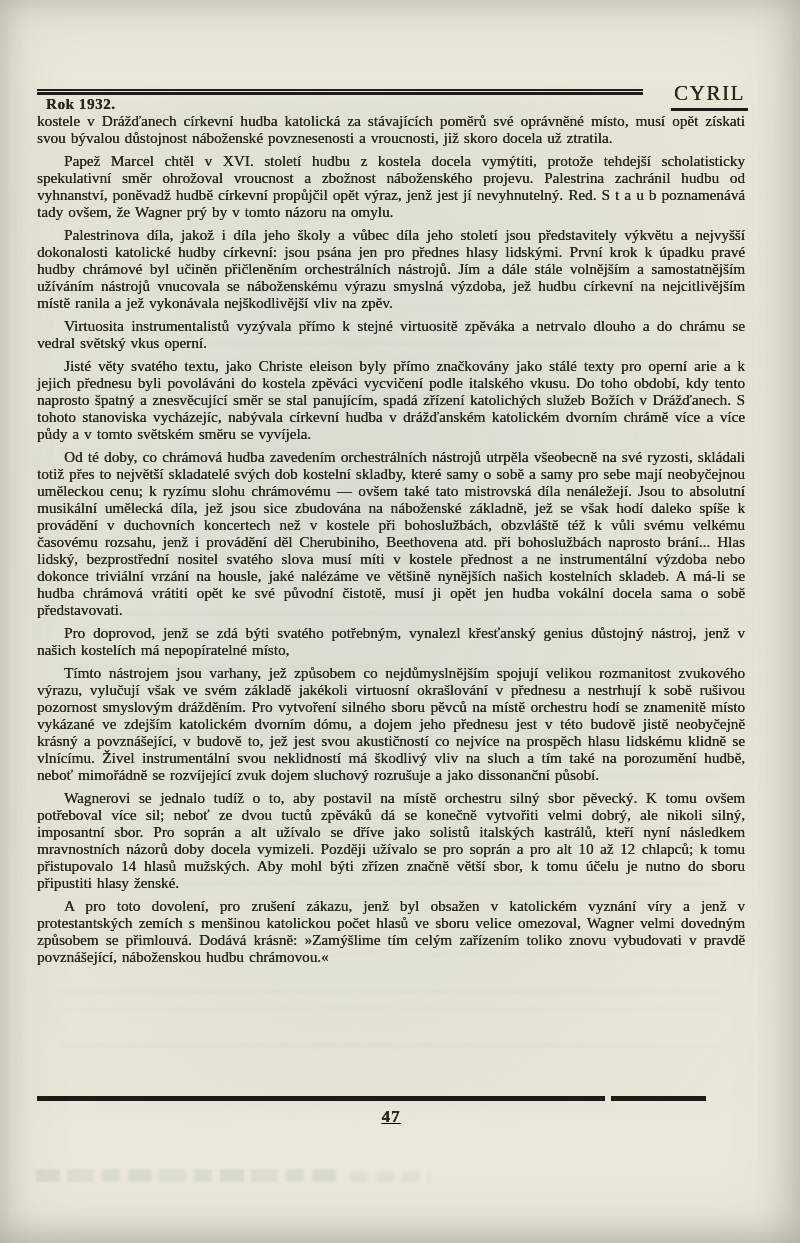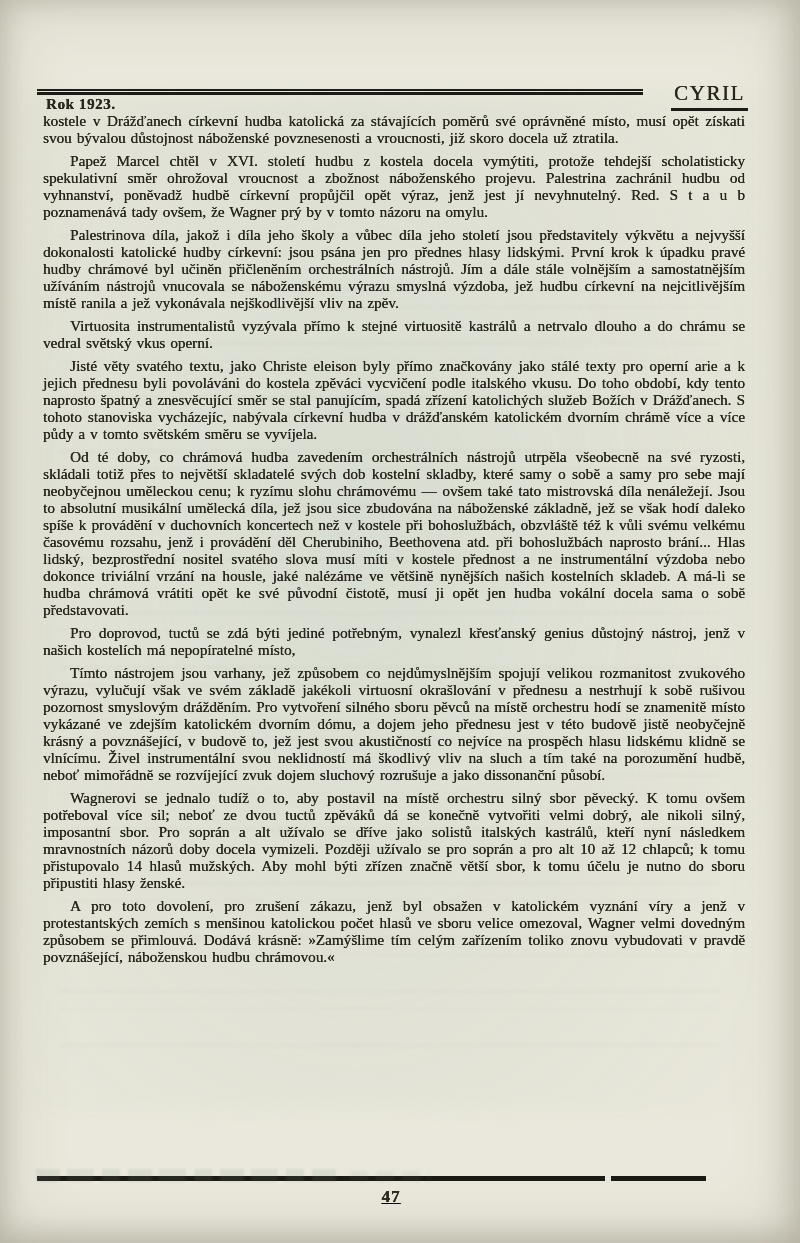--- a/index.html
+++ b/index.html
@@ -56,23 +56,23 @@
     font-size:21px;font-weight:normal;letter-spacing:1.6px;color:var(--ink);
     border-bottom:3.5px solid var(--rule);padding:0 3px 2px 3px;
     text-shadow:.3px 0 0 currentColor;
   }
   .article{
     position:absolute;left:37px;top:112px;width:708px;
     color:var(--ink);font-size:15.2px;line-height:17px;
     text-align:justify;word-spacing:1.2px;
     text-shadow:.22px 0 0 currentColor;
   }
-  .article p{margin:0 0 6px 6px;}
+  .article p{margin:0 0 6px 0;}
   .article p.indent{text-indent:27px;}
-  .footer{position:absolute;left:37px;top:1176px;width:708px;text-decoration:underline;}
+  .footer{position:absolute;left:37px;top:1096px;width:708px;text-decoration:underline;}
   .footer-rule{
     height:4.5px;width:708px;
     background:linear-gradient(90deg,
       var(--rule) 0 568px, transparent 568px 574px,
       var(--rule) 574px 669px, transparent 669px 100%);
   }
   .pagenum{
     margin-top:6px;width:708px;text-align:center;
     font-weight:bold;font-size:17px;letter-spacing:1px;color:var(--ink);
     text-shadow:.3px 0 0 currentColor;
@@ -94,32 +94,32 @@
 </style>
 </head>
 <body>
 
 <div class="scan">
   <div class="col-tint"></div>
   <div class="bleed"></div>
 
   <div class="header">
     <div class="rule-top"></div>
-    <div class="rok">Rok 1923.</div>
+    <div class="rok">Rok 1932.</div>
     <div class="cyril">CYRIL</div>
   </div>
 
   <div class="article">
       <p class="">kostele v Drážďanech církevní hudba katolická za stávajících poměrů své oprávněné místo, musí opět získati svou bývalou důstojnost náboženské povznesenosti a vroucnosti, již skoro docela už ztratila.</p>
       <p class="indent">Papež Marcel chtěl v XVI. století hudbu z kostela docela vymýtiti, protože tehdejší scholatisticky spekulativní směr ohrožoval vroucnost a zbožnost náboženského projevu. Palestrina zachránil hudbu od vyhnanství, poněvadž hudbě církevní propůjčil opět výraz, jenž jest jí nevyhnutelný. Red. S t a u b poznamenává tady ovšem, že Wagner prý by v tomto názoru na omylu.</p>
       <p class="indent">Palestrinova díla, jakož i díla jeho školy a vůbec díla jeho století jsou představitely výkvětu a nejvyšší dokonalosti katolické hudby církevní: jsou psána jen pro přednes hlasy lidskými. První krok k úpadku pravé hudby chrámové byl učiněn přičleněním orchestrálních nástrojů. Jím a dále stále volnějším a samostatnějším užíváním nástrojů vnucovala se náboženskému výrazu smyslná výzdoba, jež hudbu církevní na nejcitlivějším místě ranila a jež vykonávala nejškodlivější vliv na zpěv.</p>
-      <p class="indent">Virtuosita instrumentalistů vyzývala přímo k stejné virtuositě kastrálů a netrvalo dlouho a do chrámu se vedral světský vkus operní.</p>
+      <p class="indent">Virtuosita instrumentalistů vyzývala přímo k stejné virtuositě zpěváka a netrvalo dlouho a do chrámu se vedral světský vkus operní.</p>
       <p class="indent">Jisté věty svatého textu, jako Christe eleison byly přímo značkovány jako stálé texty pro operní arie a k jejich přednesu byli povoláváni do kostela zpěváci vycvičení podle italského vkusu. Do toho období, kdy tento naprosto špatný a znesvěcující směr se stal panujícím, spadá zřízení katolichých služeb Božích v Drážďanech. S tohoto stanoviska vycházejíc, nabývala církevní hudba v drážďanském katolickém dvorním chrámě více a více půdy a v tomto světském směru se vyvíjela.</p>
       <p class="indent">Od té doby, co chrámová hudba zavedením orchestrálních nástrojů utrpěla všeobecně na své ryzosti, skládali totiž přes to největší skladatelé svých dob kostelní skladby, které samy o sobě a samy pro sebe mají neobyčejnou uměleckou cenu; k ryzímu slohu chrámovému — ovšem také tato mistrovská díla nenáležejí. Jsou to absolutní musikální umělecká díla, jež jsou sice zbudována na náboženské základně, jež se však hodí daleko spíše k provádění v duchovních koncertech než v kostele při bohoslužbách, obzvláště též k vůli svému velkému časovému rozsahu, jenž i provádění děl Cherubiniho, Beethovena atd. při bohoslužbách naprosto brání... Hlas lidský, bezprostřední nositel svatého slova musí míti v kostele přednost a ne instrumentální výzdoba nebo dokonce triviální vrzání na housle, jaké nalézáme ve většině nynějších našich kostelních skladeb. A má-li se hudba chrámová vrátiti opět ke své původní čistotě, musí ji opět jen hudba vokální docela sama o sobě představovati.</p>
-      <p class="indent">Pro doprovod, tuctů se zdá býti jediné potřebným, vynalezl křesťanský genius důstojný nástroj, jenž v našich kostelích má nepopíratelné místo,</p>
+      <p class="indent">Pro doprovod, jenž se zdá býti svatého potřebným, vynalezl křesťanský genius důstojný nástroj, jenž v našich kostelích má nepopíratelné místo,</p>
       <p class="indent">Tímto nástrojem jsou varhany, jež způsobem co nejdůmyslnějším spojují velikou rozmanitost zvukového výrazu, vylučují však ve svém základě jakékoli virtuosní okrašlování v přednesu a nestrhují k sobě rušivou pozornost smyslovým drážděním. Pro vytvoření silného sboru pěvců na místě orchestru hodí se znamenitě místo vykázané ve zdejším katolickém dvorním dómu, a dojem jeho přednesu jest v této budově jistě neobyčejně krásný a povznášející, v budově to, jež jest svou akustičností co nejvíce na prospěch hlasu lidskému klidně se vlnícímu. Živel instrumentální svou neklidností má škodlivý vliv na sluch a tím také na porozumění hudbě, neboť mimořádně se rozvíjející zvuk dojem sluchový rozrušuje a jako dissonanční působí.</p>
       <p class="indent">Wagnerovi se jednalo tudíž o to, aby postavil na místě orchestru silný sbor pěvecký. K tomu ovšem potřeboval více sil; neboť ze dvou tuctů zpěváků dá se konečně vytvořiti velmi dobrý, ale nikoli silný, imposantní sbor. Pro soprán a alt užívalo se dříve jako solistů italských kastrálů, kteří nyní následkem mravnostních názorů doby docela vymizeli. Později užívalo se pro soprán a pro alt 10 až 12 chlapců; k tomu přistupovalo 14 hlasů mužských. Aby mohl býti zřízen značně větší sbor, k tomu účelu je nutno do sboru připustiti hlasy ženské.</p>
       <p class="indent">A pro toto dovolení, pro zrušení zákazu, jenž byl obsažen v katolickém vyznání víry a jenž v protestantských zemích s menšinou katolickou počet hlasů ve sboru velice omezoval, Wagner velmi dovedným způsobem se přimlouvá. Dodává krásně: »Zamýšlime tím celým zařízením toliko znovu vybudovati v pravdě povznášející, náboženskou hudbu chrámovou.«</p>
     </div>
 
   <div class="footer">
     <div class="footer-rule"></div>
     <div class="pagenum">47</div>
   </div>
 

